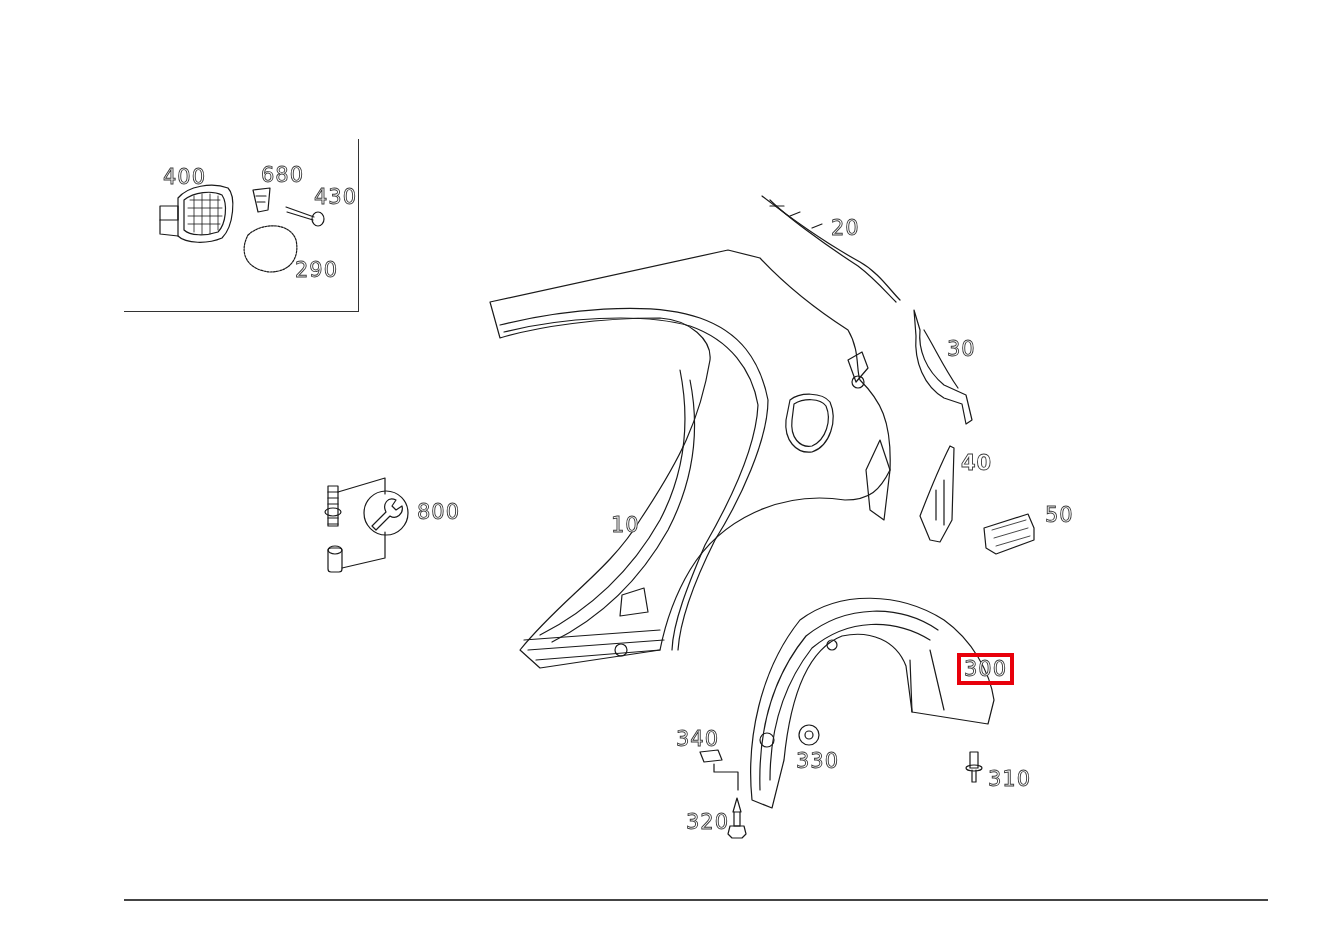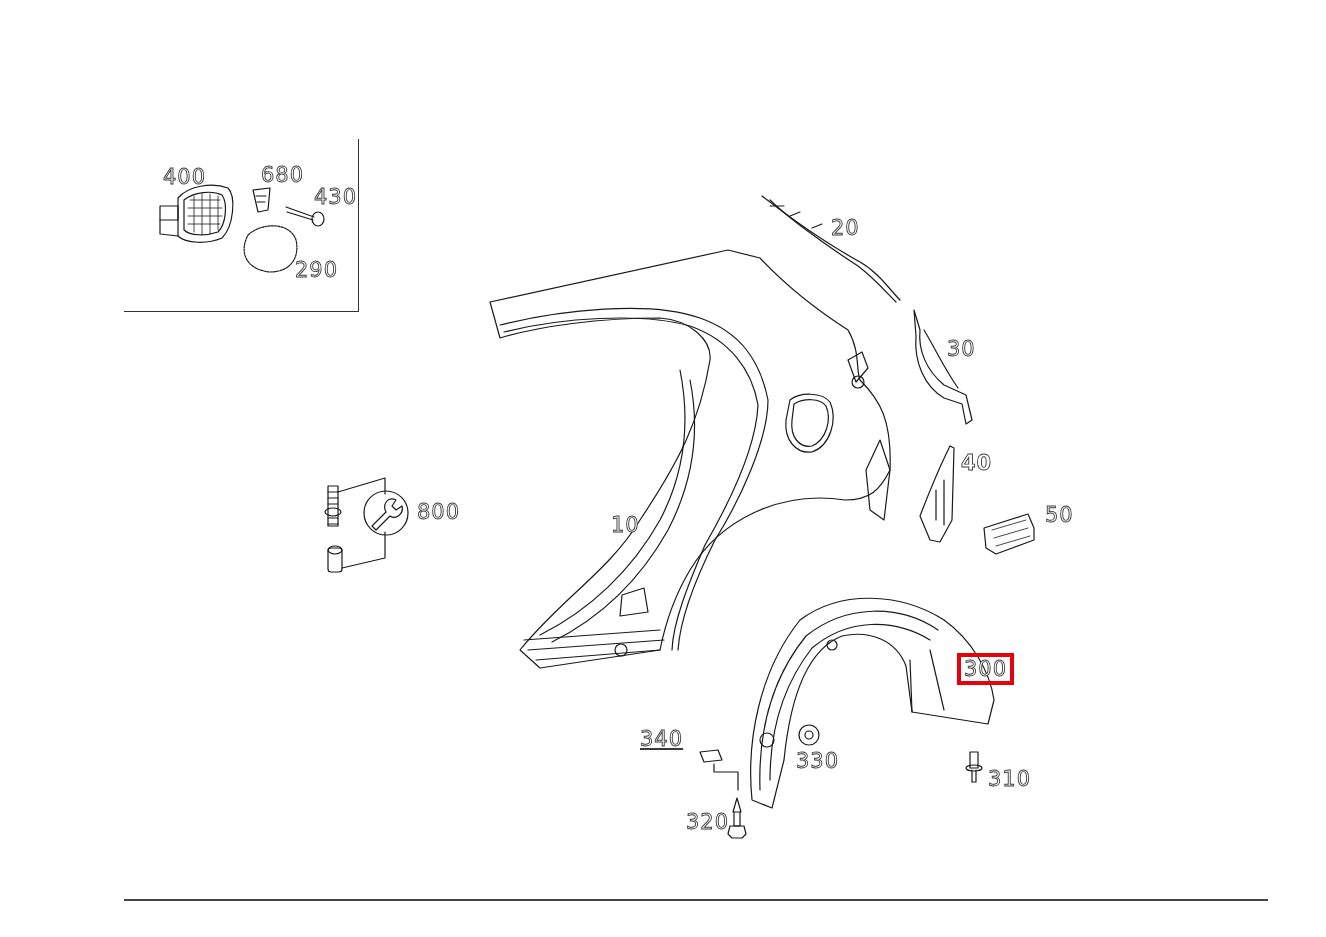--- a/index.html
+++ b/index.html
@@ -133,16 +133,16 @@
 
   <span class="callout" style="left:611px;top:514px;">10</span>
   <span class="callout" style="left:831px;top:217px;">20</span>
   <span class="callout" style="left:947px;top:338px;">30</span>
   <span class="callout" style="left:961px;top:452px;font-weight:bold;">40</span>
   <span class="callout" style="left:1045px;top:504px;">50</span>
   <span class="callout hl" style="left:962px;top:618px;margin-top:40px;">300</span>
   <span class="callout" style="left:988px;top:752px;margin-top:16px;">310</span>
   <span class="callout" style="left:686px;top:811px;text-align:right;">320</span>
   <span class="callout" style="left:796px;top:750px;">330</span>
-  <span class="callout" style="left:640px;top:728px;text-decoration:underline;">340</span>
+  <span class="callout" style="left:676px;top:728px;">340</span>
 
   <div class="rule"></div>
 </div>
 
 </body></html>

